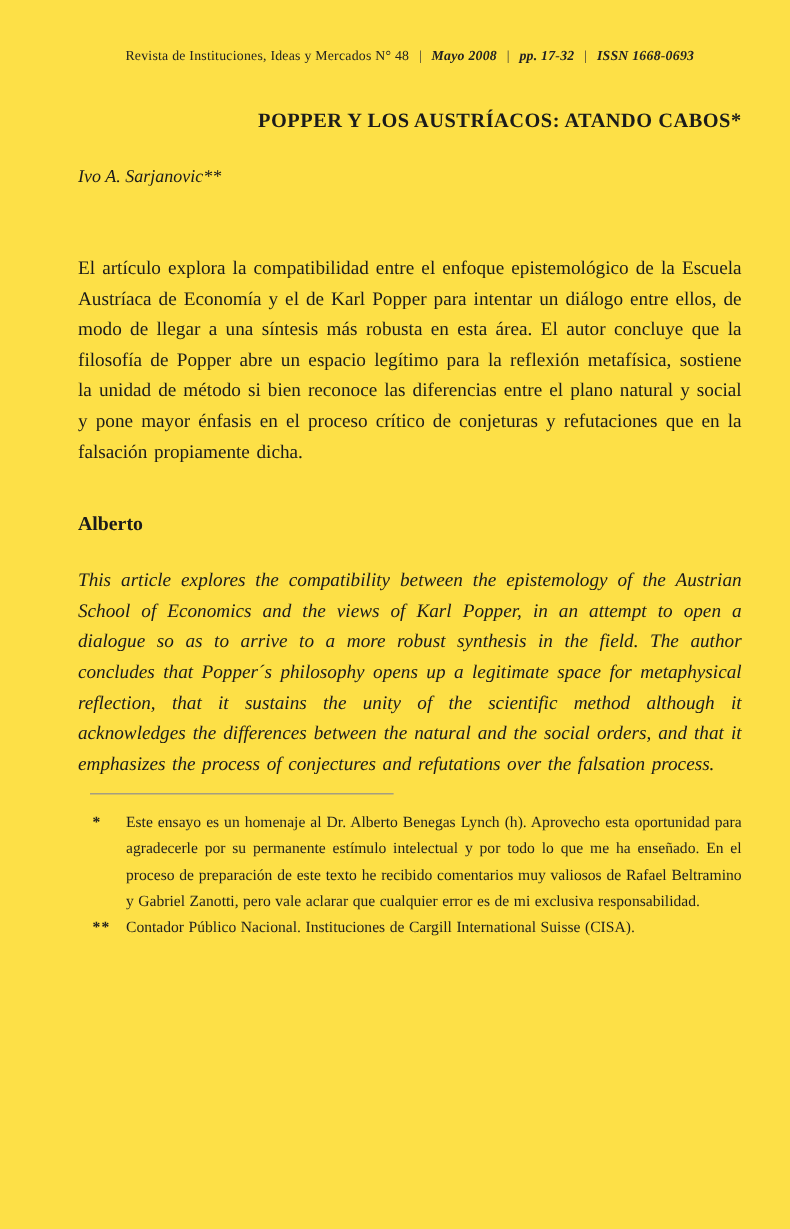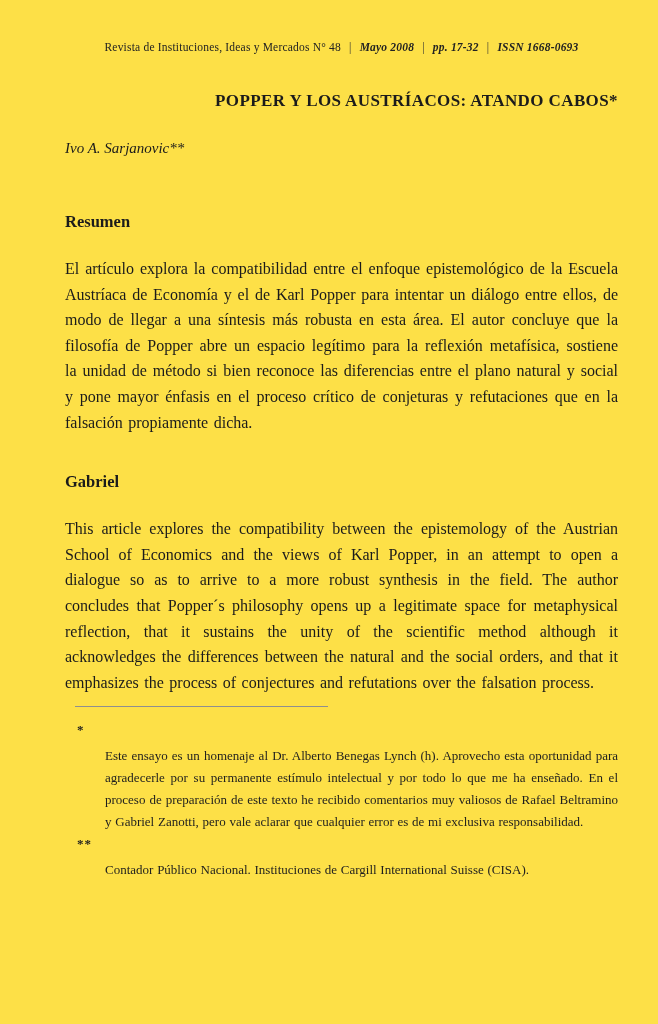--- a/index.html
+++ b/index.html
@@ -52,21 +52,21 @@
     margin-bottom: 23px;
   }
 
   .section-body {
     font-size: 16px;
     line-height: 25.6px;
     text-align: justify;
     word-spacing: 1.5px;
     margin-bottom: 36px;
   }
-  .section-body.last { margin-bottom: 11px; }
+  .section-body.last { margin-bottom: 11px; font-style: italic; }
 
   .footnote-rule {
     width: 253px;
     height: 1px;
     background: #8f8f8f;
     margin: 0 0 12px 10px;
   }
 
   .footnotes {
     font-size: 13px;
@@ -79,21 +79,20 @@
   }
   .fn-marker {
     flex: 0 0 28px;
     font-weight: bold;
     letter-spacing: 1px;
   }
   .fn-text {
     flex: 1;
     text-align: justify;
     word-spacing: 0.5px;
-    margin-top: 26px;
   }
   .fn-email { display: block; }
 </style>
 </head>
 <body>
 
 <div class="page">
 
   <div class="journal-header">
     <span>Revista de Instituciones, Ideas y Mercados N° 48</span>
@@ -102,24 +101,23 @@
     <span class="sep">|</span>
     <span class="bi">pp. 17-32</span>
     <span class="sep">|</span>
     <span class="bi">ISSN 1668-0693</span>
   </div>
 
   <h1 class="article-title">POPPER Y LOS AUSTRÍACOS: ATANDO CABOS*</h1>
 
   <div class="article-author">Ivo A. Sarjanovic**</div>
 
-  <h2 class="section-heading">Resumen</h2>
   <p class="section-body">El artículo explora la compatibilidad entre el enfoque epistemológico de la Escuela Austríaca de Economía y el de Karl Popper para intentar un diálogo entre ellos, de modo de llegar a una síntesis más robusta en esta área. El autor concluye que la filosofía de Popper abre un espacio legítimo para la reflexión metafísica, sostiene la unidad de método si bien reconoce las diferencias entre el plano natural y social y pone mayor énfasis en el proceso crítico de conjeturas y refutaciones que en la falsación propiamente dicha.</p>
 
-  <h2 class="section-heading">Gabriel</h2>
+  <h2 class="section-heading">Alberto</h2>
   <p class="section-body last">This article explores the compatibility between the epistemology of the Austrian School of Economics and the views of Karl Popper, in an attempt to open a dialogue so as to arrive to a more robust synthesis in the field. The author concludes that Popper´s philosophy opens up a legitimate space for metaphysical reflection, that it sustains the unity of the scientific method although it acknowledges the differences between the natural and the social orders, and that it emphasizes the process of conjectures and refutations over the falsation process.</p>
 
   <div class="footnote-rule"></div>
 
   <div class="footnotes">
     <div class="footnote">
       <span class="fn-marker">*</span>
       <span class="fn-text">Este ensayo es un homenaje al Dr. Alberto Benegas Lynch (h). Aprovecho esta oportunidad para agradecerle por su permanente estímulo intelectual y por todo lo que me ha enseñado. En el proceso de preparación de este texto he recibido comentarios muy valiosos de Rafael Beltramino y Gabriel Zanotti, pero vale aclarar que cualquier error es de mi exclusiva responsabilidad.</span>
     </div>
     <div class="footnote">

